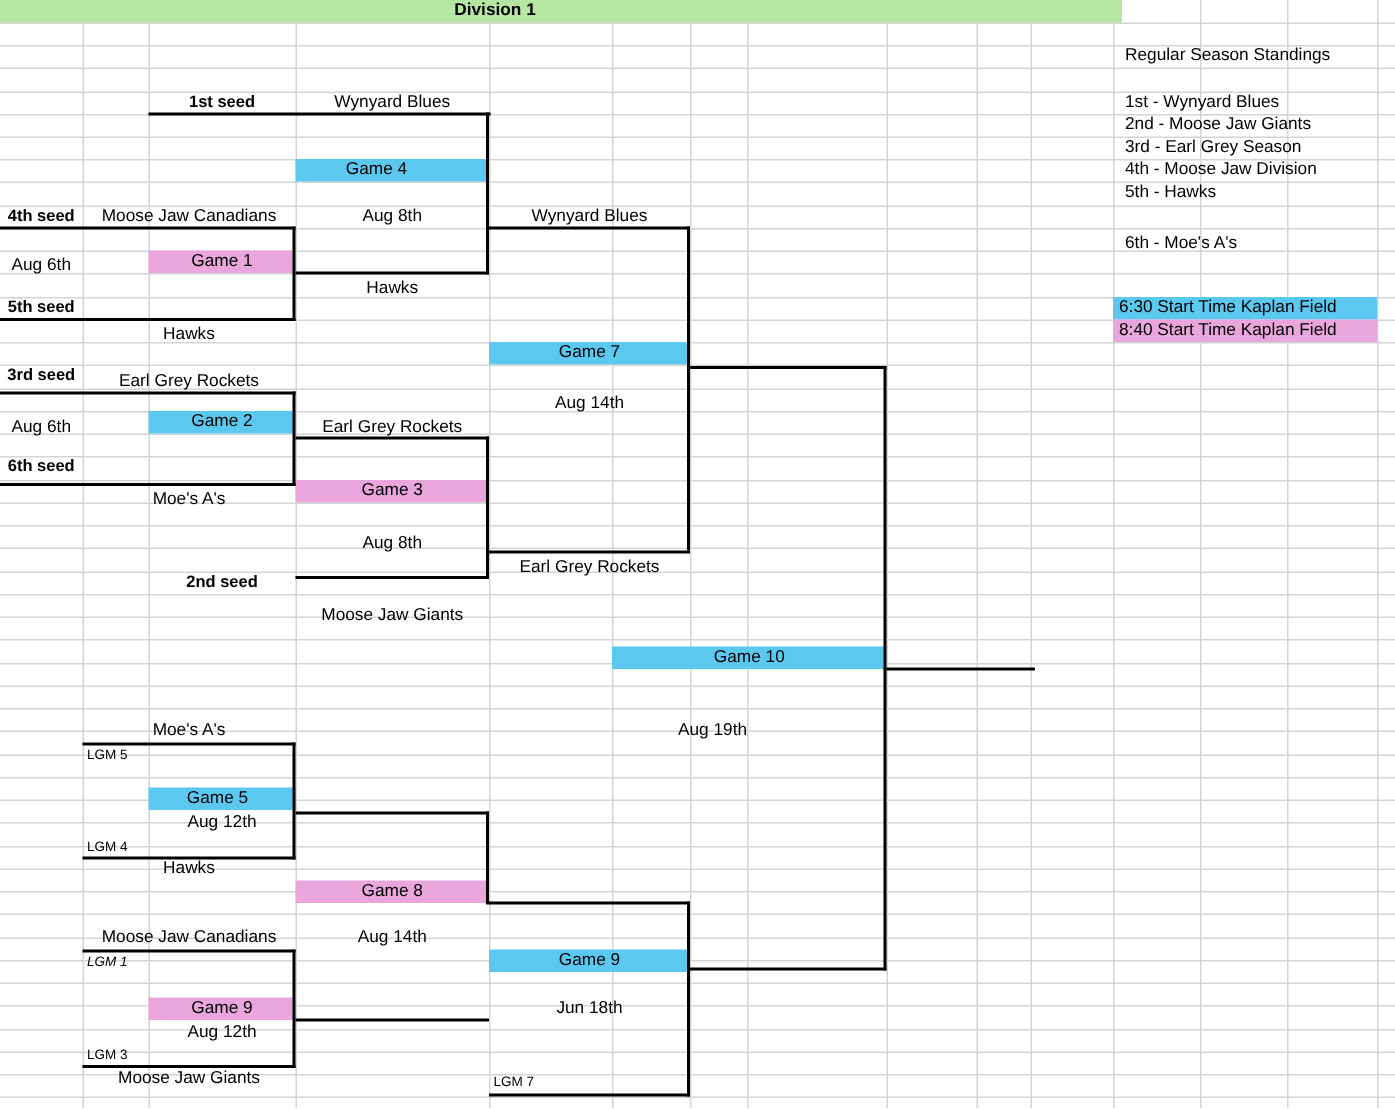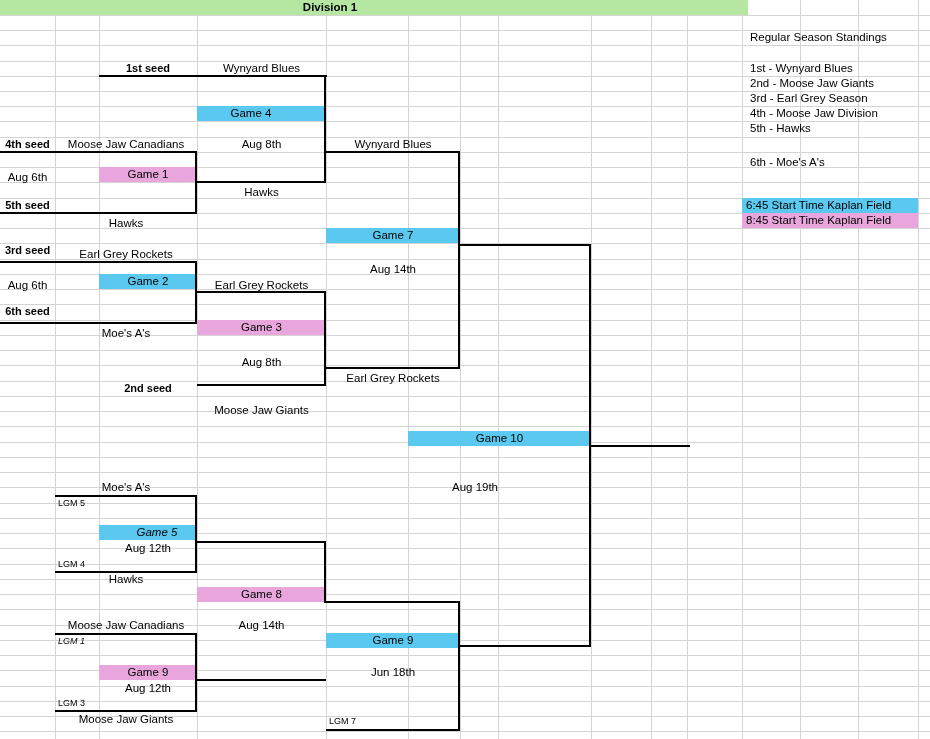--- a/index.html
+++ b/index.html
@@ -118,23 +118,23 @@
 
   <div class="cell l" style="left:750px;top:30px;width:175px;">Regular Season Standings</div>
   <div class="cell l" style="left:750px;top:61px;width:175px;">1st - Wynyard Blues</div>
   <div class="cell l" style="left:750px;top:76px;width:175px;">2nd - Moose Jaw Giants</div>
   <div class="cell l" style="left:750px;top:91px;width:175px;">3rd - Earl Grey Season</div>
   <div class="cell l" style="left:750px;top:106px;width:175px;">4th - Moose Jaw Division</div>
   <div class="cell l" style="left:750px;top:121px;width:175px;">5th - Hawks</div>
   <div class="cell l" style="left:750px;top:137px;width:175px;margin-top:18px;">6th - Moe's A's</div>
 
   <div class="fill cyan" style="left:742px;top:198px;width:176px;height:15px;"></div>
-  <div class="cell l" style="left:746px;top:198px;width:175px;">6:45 Start Time Kaplan Field</div>
+  <div class="cell l" style="left:746px;top:198px;width:175px;">6:30 Start Time Kaplan Field</div>
   <div class="fill pink" style="left:742px;top:213px;width:176px;height:15px;"></div>
-  <div class="cell l" style="left:746px;top:213px;width:175px;">8:45 Start Time Kaplan Field</div>
+  <div class="cell l" style="left:746px;top:213px;width:175px;">8:40 Start Time Kaplan Field</div>
 
   <div class="fill pink" style="left:99px;top:167px;width:98px;height:15px;"></div>
   <div class="fill cyan" style="left:99px;top:274px;width:98px;height:15px;"></div>
   <div class="fill pink" style="left:197px;top:320px;width:129px;height:15px;"></div>
   <div class="fill cyan" style="left:197px;top:106px;width:129px;height:15px;"></div>
   <div class="fill cyan" style="left:99px;top:525px;width:98px;height:15px;"></div>
   <div class="fill pink" style="left:99px;top:665px;width:98px;height:15px;"></div>
   <div class="fill cyan" style="left:326px;top:228px;width:134px;height:15px;"></div>
   <div class="fill pink" style="left:197px;top:587px;width:129px;height:15px;"></div>
   <div class="fill cyan" style="left:326px;top:633px;width:134px;height:15px;"></div>
@@ -212,21 +212,21 @@
   <div class="cell lgm" style="left:58px;top:496px;width:60px;">LGM 5</div>
   <div class="cell lgm" style="left:58px;top:557px;width:60px;">LGM 4</div>
   <div class="cell lgm" style="left:58px;top:634px;width:60px;font-style:italic;">LGM 1</div>
   <div class="cell lgm" style="left:58px;top:696px;width:60px;">LGM 3</div>
   <div class="cell lgm" style="left:329px;top:714px;width:60px;">LGM 7</div>
 
   <div class="cell c" style="left:99px;top:167px;width:98px;">Game 1</div>
   <div class="cell c" style="left:99px;top:274px;width:98px;">Game 2</div>
   <div class="cell c" style="left:197px;top:320px;width:129px;">Game 3</div>
   <div class="cell c" style="left:192px;top:106px;width:118px;">Game 4</div>
-  <div class="cell c" style="left:111px;top:525px;width:92px;font-style:italic;">Game 5</div>
+  <div class="cell c" style="left:99px;top:525px;width:92px;">Game 5</div>
   <div class="cell c" style="left:99px;top:665px;width:98px;">Game 9</div>
   <div class="cell c" style="left:326px;top:228px;width:134px;">Game 7</div>
   <div class="cell c" style="left:197px;top:587px;width:129px;">Game 8</div>
   <div class="cell c" style="left:326px;top:633px;width:134px;">Game 9</div>
   <div class="cell c" style="left:408px;top:431px;width:183px;">Game 10</div>
 
   <div class="cell c" style="left:0px;top:170px;width:55px;">Aug 6th</div>
   <div class="cell c" style="left:0px;top:278px;width:55px;">Aug 6th</div>
   <div class="cell c" style="left:197px;top:355px;width:129px;">Aug 8th</div>
   <div class="cell c" style="left:197px;top:137px;width:129px;">Aug 8th</div>

